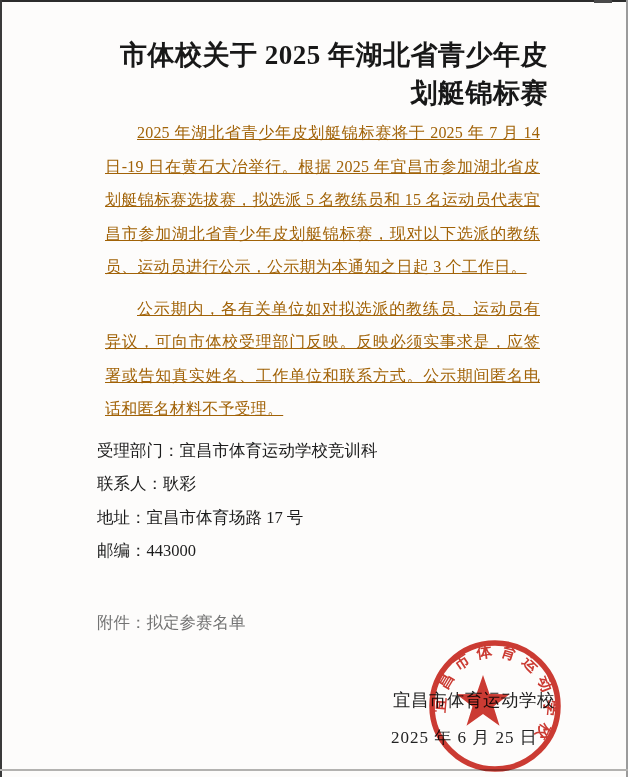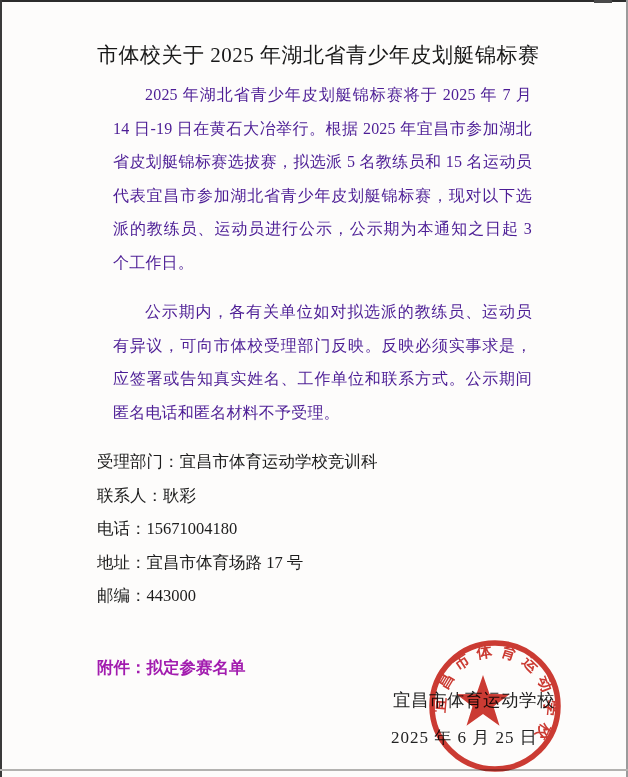--- a/index.html
+++ b/index.html
@@ -19,49 +19,50 @@
   .edge-bottom { position:absolute; top:769px; left:0; width:628px; height:2px; background:#b3b2b0; }
   .edge-notch  { position:absolute; top:0; left:594px; width:18px; height:3px; background:#4a4a4a; }
 
   .content {
     position: absolute;
     top: 0; left: 97px;
     width: 451px;
   }
   .title {
     margin-top: 36px;
-    font-size: 21px;
+    font-size: 27px;
     line-height: 38px;
-    font-weight: normal;
-    text-align: left;
+    font-weight: bold;
+    text-align: right;
     letter-spacing: 0.5px;
     color: #181818;
   }
   .para {
-    margin: 16px;
+    margin: 8px;
     font-size: 16px;
     line-height: 33.5px;
     text-align: justify;
     text-indent: 2em;
     letter-spacing: 0.2px;
-    color: #4c1d95;
+    color: #a16207;
+    text-decoration: underline;
   }
   .para:first-of-type { margin-top: 4px; }
   .contact-line {
     font-size: 16.5px;
     line-height: 33.5px;
     font-weight: normal;
     color: #1c1c1c;
   }
   .attachment {
     margin-top: 38px;
     font-size: 16.5px;
     line-height: 33.5px;
-    font-weight: bold;
-    color: #a21caf;
+    font-weight: normal;
+    color: #737373;
   }
   .signature {
     position: absolute;
     top: 688px; left: 393px;
     font-size: 17.5px;
     letter-spacing: 0.5px;
     color: #222;
   }
   .sign-date {
     position: absolute;
@@ -94,21 +95,20 @@
 <div class="content">
   <div class="title">
     <div>市体校关于 2025 年湖北省青少年皮划艇锦标赛</div>
   </div>
 
   <p class="para">2025 年湖北省青少年皮划艇锦标赛将于 2025 年 7 月 14 日-19 日在黄石大冶举行。根据 2025 年宜昌市参加湖北省皮划艇锦标赛选拔赛，拟选派 5 名教练员和 15 名运动员代表宜昌市参加湖北省青少年皮划艇锦标赛，现对以下选派的教练员、运动员进行公示，公示期为本通知之日起 3 个工作日。</p>
   <p class="para">公示期内，各有关单位如对拟选派的教练员、运动员有异议，可向市体校受理部门反映。反映必须实事求是，应签署或告知真实姓名、工作单位和联系方式。公示期间匿名电话和匿名材料不予受理。</p>
 
   <div class="contact-line">受理部门：宜昌市体育运动学校竞训科</div>
   <div class="contact-line">联系人：耿彩</div>
-  <div class="contact-line">电话：15671004180</div>
   <div class="contact-line">地址：宜昌市体育场路 17 号</div>
   <div class="contact-line">邮编：443000</div>
 
   <div class="attachment">附件：拟定参赛名单</div>
 </div>
 
 <div class="signature">宜昌市体育运动学校</div>
 <div class="sign-date">2025 年 6 月 25 日</div>
 
 <svg class="seal" viewBox="0 0 142 142" aria-hidden="true">

